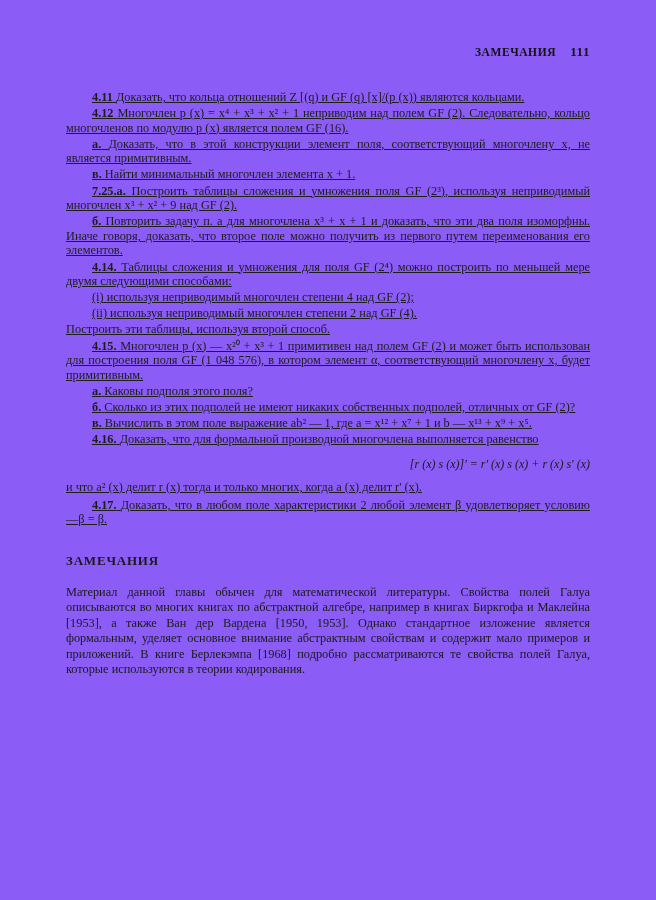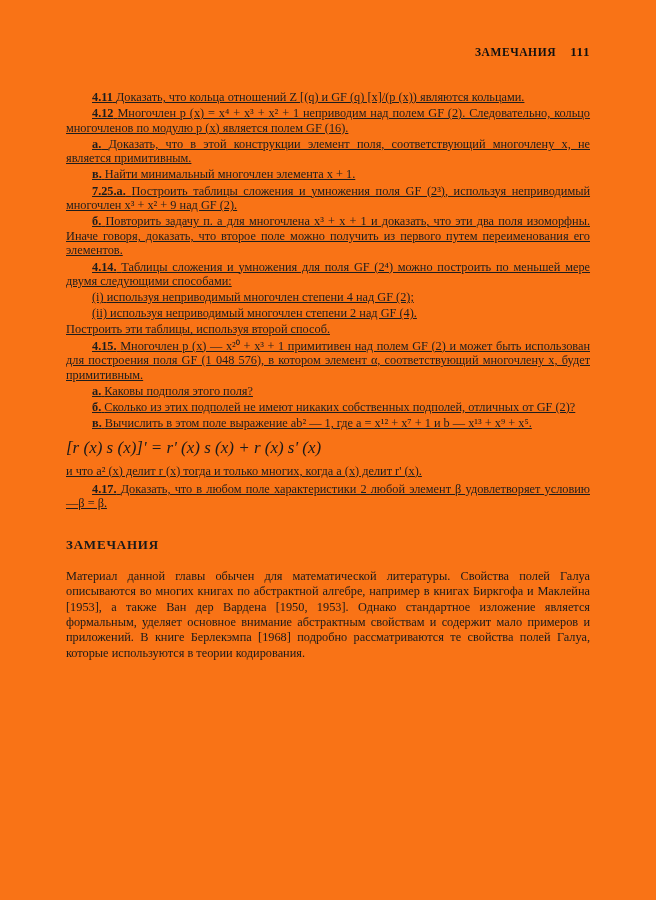--- a/index.html
+++ b/index.html
@@ -14,21 +14,21 @@
     color: #1a1a1a;
     position: relative;
     overflow: hidden;
   }
   .page {
     position: absolute;
     left: 0;
     top: 0;
     width: 656px;
     height: 900px;
-    background: #f97316;
+    background: #8b5cf6;
   }
   .content {
     position: absolute;
     left: 66px;
     top: 44px;
     width: 524px;
   }
   .header {
     text-align: right;
     font-size: 11.5px;
@@ -57,22 +57,22 @@
   p.para.noindent {
     text-indent: 0;
   }
   p.para.sub {
     text-indent: 26px;
   }
   .num {
     font-weight: bold;
   }
   .formula {
-    text-align: left;
-    font-size: 17px;
+    text-align: right;
+    font-size: 12px;
     font-style: italic;
     margin: 9px 0 8px 0;
     line-height: 16px;
   }
   .section-title {
     font-size: 13px;
     font-weight: bold;
     letter-spacing: 0.8px;
     margin: 26px 0 16px 0;
   }
@@ -117,20 +117,21 @@
     <p class="para noindent"><span>Построить эти таблицы, используя второй способ.</span></p>
 
     <p class="para"><span class="num">4.15.</span> <span>Многочлен p (x) — x²⁰ + x³ + 1 примитивен над полем GF (2) и может быть использован для построения поля GF (1 048 576), в котором элемент α, соответствующий многочлену x, будет примитивным.</span></p>
 
     <p class="para sub"><span class="num">а.</span> <span>Каковы подполя этого поля?</span></p>
 
     <p class="para sub"><span class="num">б.</span> <span>Сколько из этих подполей не имеют никаких собственных подполей, отличных от GF (2)?</span></p>
 
     <p class="para sub"><span class="num">в.</span> <span>Вычислить в этом поле выражение ab² — 1, где a = x¹² + x⁷ + 1 и b — x¹³ + x⁹ + x⁵.</span></p>
 
+    <p class="para"><span class="num">4.16.</span> <span>Доказать, что для формальной производной многочлена выполняется равенство</span></p>
 
     <div class="formula">[r (x) s (x)]' = r' (x) s (x) + r (x) s' (x)</div>
 
     <p class="para noindent">и что a² (x) делит r (x) тогда и только многих, когда a (x) делит r' (x).</p>
 
     <div class="spacer-xs"></div>
 
     <p class="para"><span class="num">4.17.</span> <span>Доказать, что в любом поле характеристики 2 любой элемент β удовлетворяет условию —β = β.</span></p>
 
     <div class="section-title">ЗАМЕЧАНИЯ</div>

